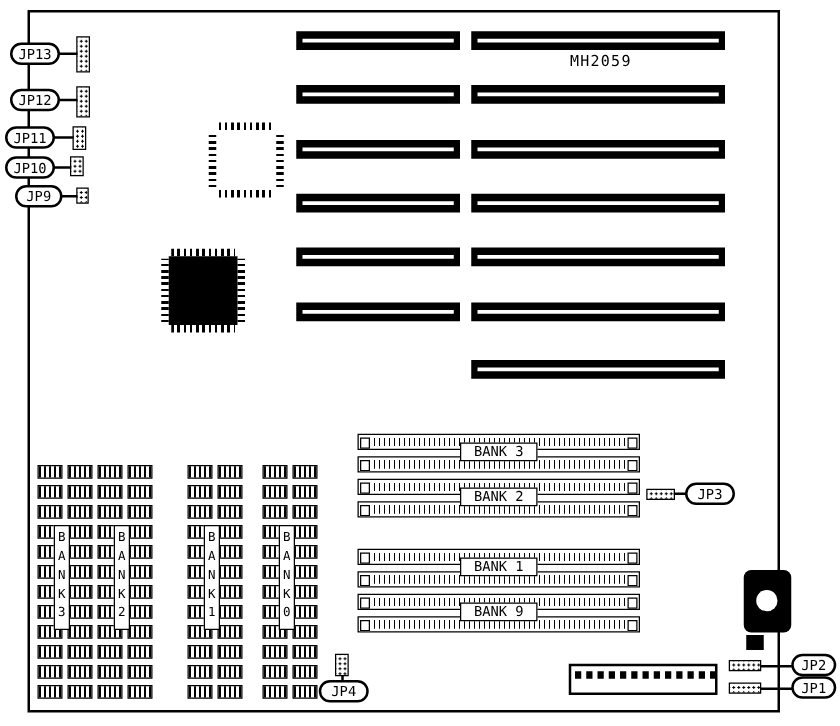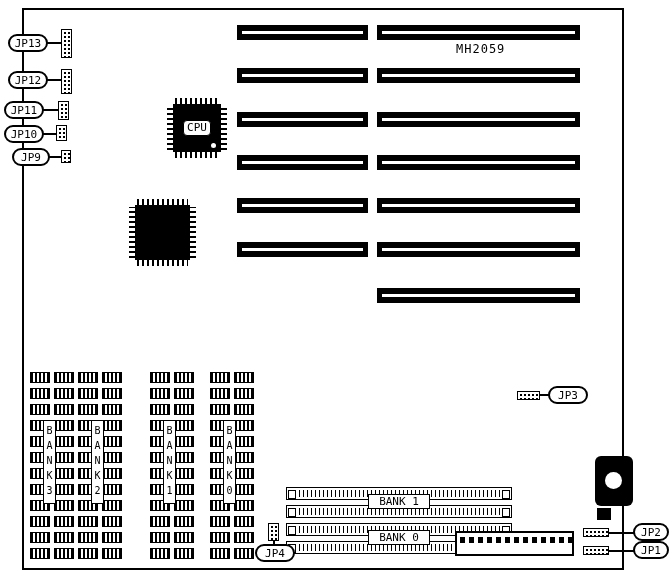--- a/index.html
+++ b/index.html
@@ -36,21 +36,21 @@
   .qfp .pl { left:0; } .qfp .pr { right:0; }
   .qfp .body { position:absolute; inset:6px; background:#000;
     display:flex; align-items:center; justify-content:center; }
   #cpu { left:167px; top:98px; width:60px; height:60px; }
   #cpu-dot { position:absolute; right:5px; bottom:4px; width:5px; height:5px;
     border-radius:50%; background:#fff; }
   #bigchip { left:129px; top:199px; width:67px; height:67px; }
 
   
   .simm-group { position:absolute; left:286px; width:226px; height:67px; }
-  #simm-a { top:347px; } #simm-b { top:439px;margin-top:48px; }
+  #simm-a { top:347px; } #simm-b { top:439px; }
   .simm-slot { position:absolute; left:0; width:226px; height:13px; border:1px solid #000;
     background-color:#fff;
     background-image:repeating-linear-gradient(90deg,#000 0 1px,#fff 1px 4px);
     background-clip:content-box; padding:2px 9px; }
   .simm-slot::before,.simm-slot::after { content:""; position:absolute; top:2px; width:6px;
     height:7px; background:#fff; border:1px solid #000; }
   .simm-slot::before { left:1px; } .simm-slot::after { right:1px; }
   .bank-label { position:absolute; left:82px; width:62px; height:15px; background:#fff;
     border:1px solid #000; font-size:11px; display:flex; align-items:center;
     justify-content:center; z-index:2; }
@@ -110,37 +110,41 @@
     </div>
 
   <div id="model-label" class="abs">MH2059</div>
 
 
   <div id="cpu" class="qfp">
     <div class="pt"></div>
     <div class="pb"></div>
     <div class="pl"></div>
     <div class="pr"></div>
-    <div class="body">
-      <span class="chip-label">CPU</span>
-      <div id="cpu-dot"></div>
-    </div>
   </div>
 
   <div id="bigchip" class="qfp">
     <div class="pt"></div>
     <div class="pb"></div>
     <div class="pl"></div>
     <div class="pr"></div>
     <div class="body"></div>
   </div>
 
+  <div id="simm-a" class="simm-group">
+    <div class="bank-label" style="top:7px">BANK 3</div>
+    <div class="bank-label" style="top:43px">BANK 2</div>
+  <div class="simm-slot" style="top: 0px;"></div>
+      <div class="simm-slot" style="top: 18px;"></div>
+      <div class="simm-slot" style="top: 36px;"></div>
+      <div class="simm-slot" style="top: 54px;"></div>
+    </div>
   <div id="simm-b" class="simm-group">
     <div class="bank-label" style="top:7px">BANK 1</div>
-    <div class="bank-label" style="top:43px">BANK 0</div>
+    <div class="bank-label" style="top:43px">BANK 9</div>
   <div class="simm-slot" style="top: 0px;"></div>
       <div class="simm-slot" style="top: 18px;"></div>
       <div class="simm-slot" style="top: 36px;"></div>
       <div class="simm-slot" style="top: 54px;"></div>
     </div>
 
   <div class="dip-group" style="left:28px">
     <div class="vbank-label">BANK3</div>
   <div class="dip-chip" style="left: 2px; top: 0px;"></div>
       <div class="dip-chip" style="left: 26px; top: 0px;"></div>

